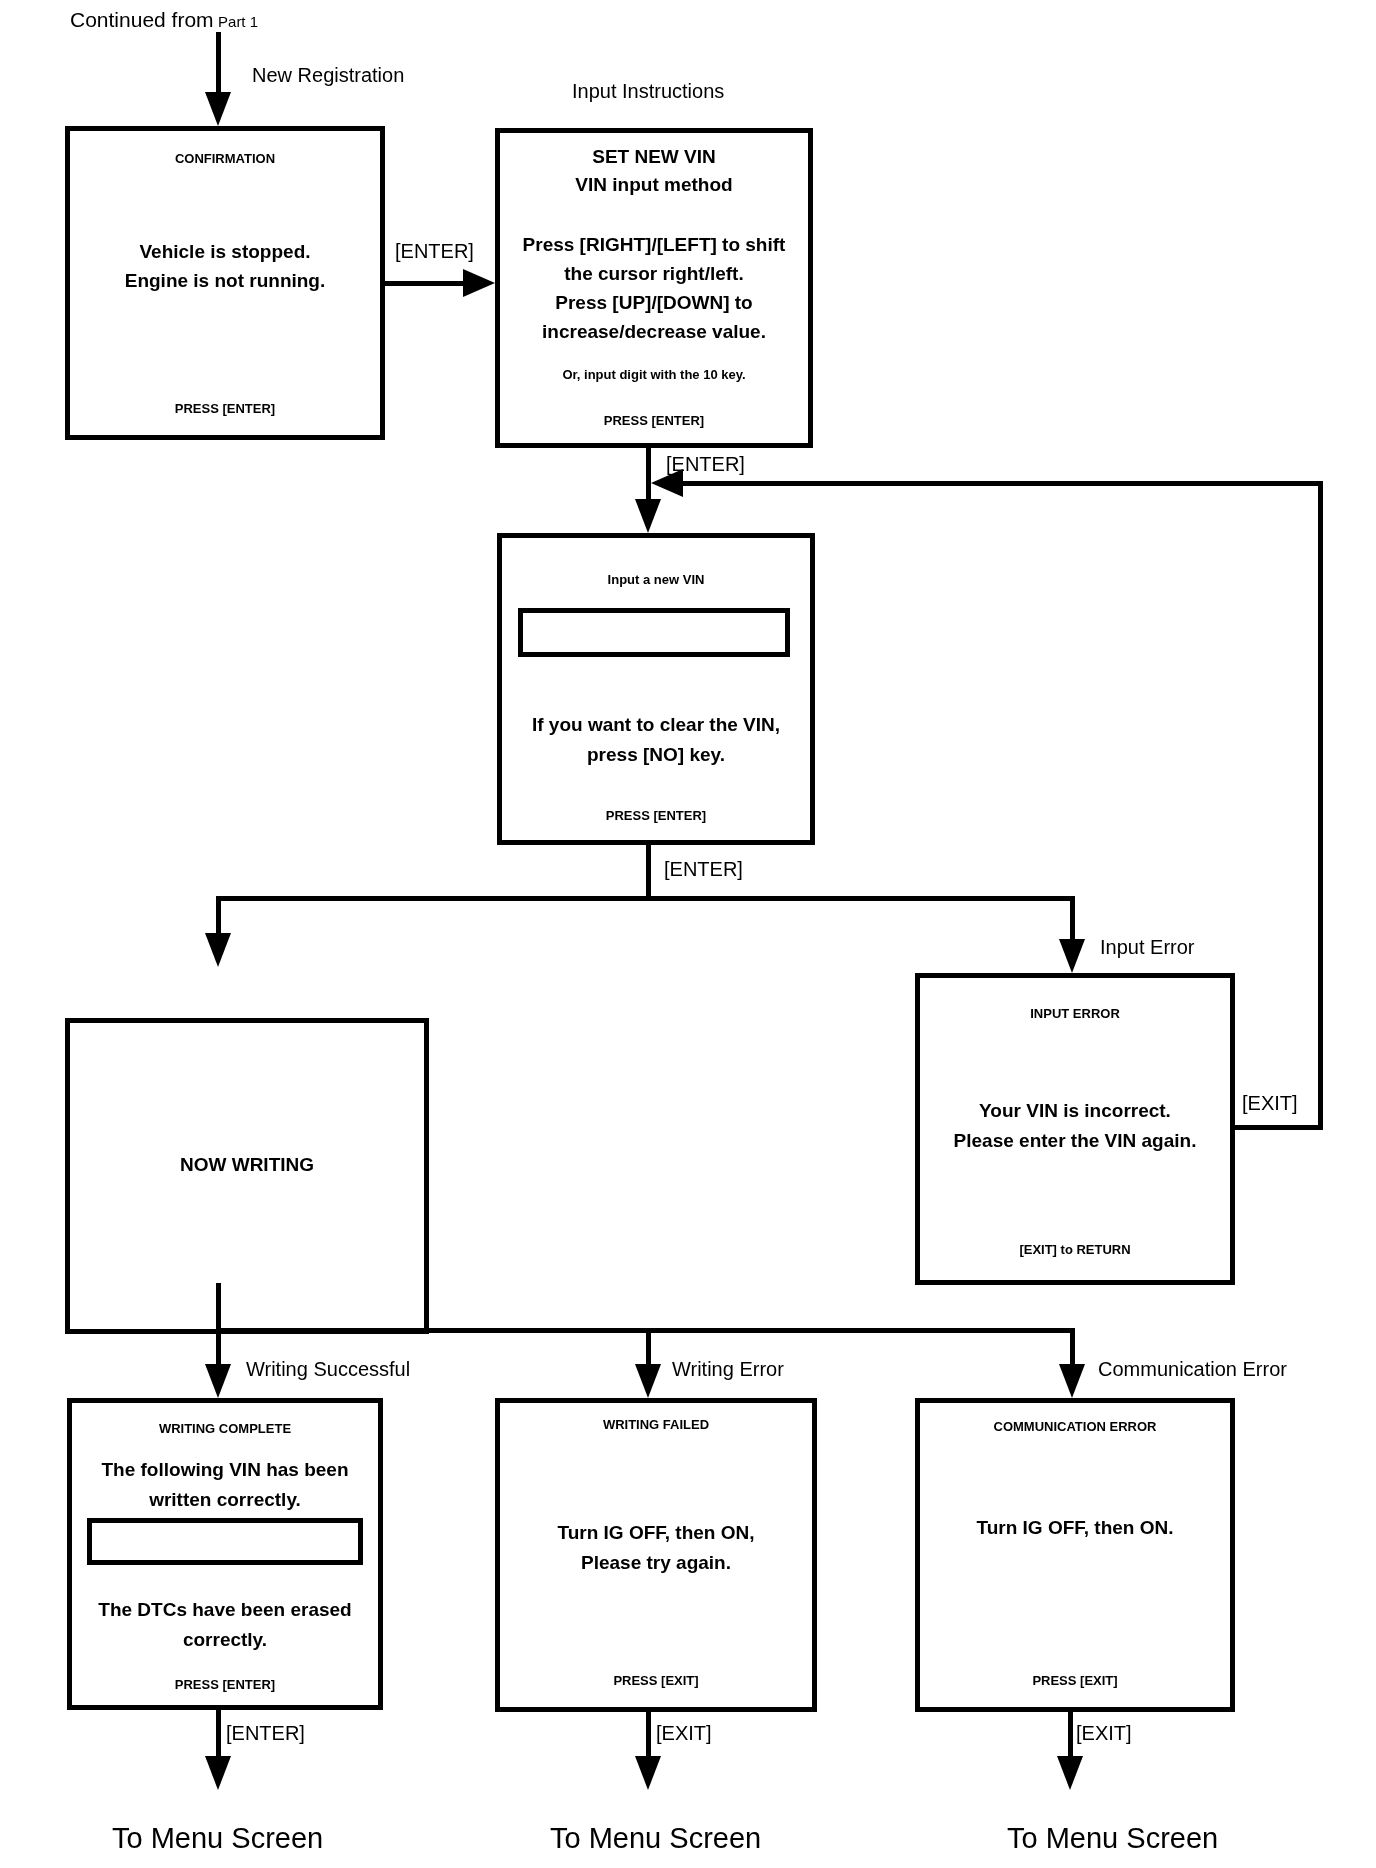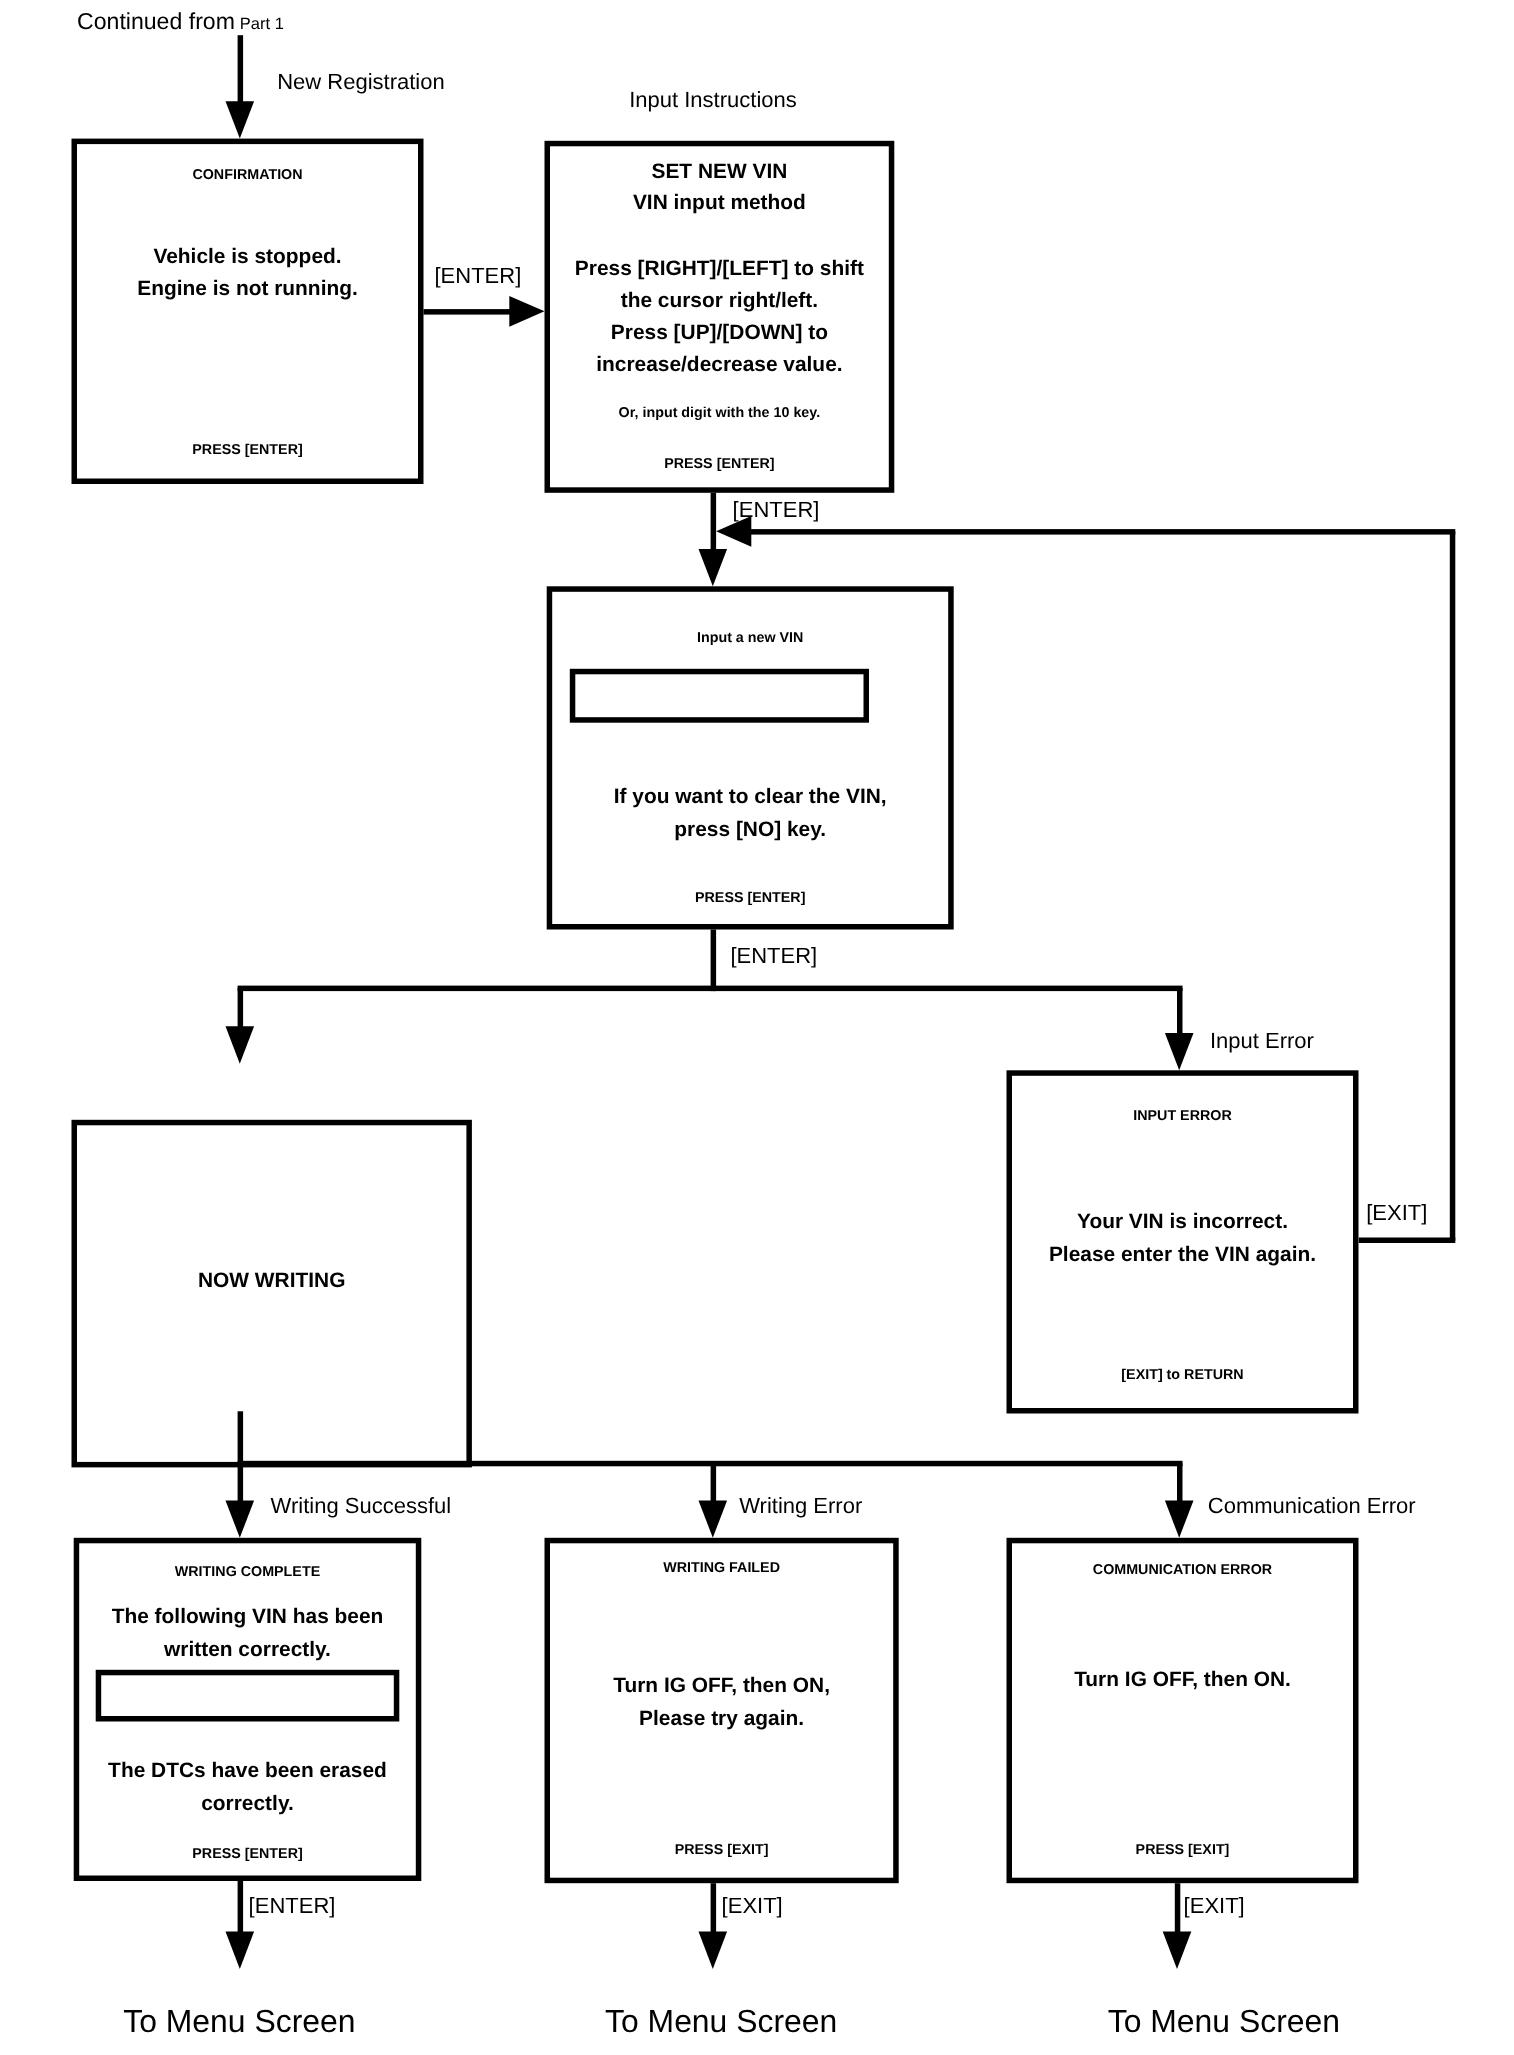--- a/index.html
+++ b/index.html
@@ -46,21 +46,21 @@
     <span class="hdr-sub">Part 1</span>
   </div>
 
   <div class="vline" style="left:216px; top:32px; height:64px;"></div>
   <div class="ah-down" style="left:205px; top:92px;"></div>
   <div class="lbl" style="left:252px; top:64px;">New Registration</div>
   <div class="lbl" style="left:572px; top:80px;">Input Instructions</div>
 
   <div class="box" style="left:65px; top:126px; width:320px; height:314px;">
     <div class="bt" style="top:16px;">CONFIRMATION</div>
-    <div class="blines lh29" style="top:88px;">
+    <div class="blines lh29" style="top:106px;">
       <div>Vehicle is stopped.</div>
       <div>Engine is not running.</div>
     </div>
     <div class="bt" style="bottom:14px;">PRESS [ENTER]</div>
   </div>
 
   <div class="lbl" style="left:395px; top:240px;">[ENTER]</div>
   <div class="hline" style="left:385px; top:281px; width:82px;"></div>
   <div class="ah-right" style="left:463px; top:269px;"></div>
 
@@ -81,21 +81,21 @@
 
   <div class="vline" style="left:646px; top:448px; height:54px;"></div>
   <div class="lbl" style="left:666px; top:453px;">[ENTER]</div>
   <div class="ah-down" style="left:635px; top:499px;"></div>
   <div class="ah-left" style="left:651px; top:469px;"></div>
   <div class="hline" style="left:680px; top:481px; width:643px;"></div>
   <div class="vline" style="left:1318px; top:483px; height:645px;"></div>
   <div class="hline" style="left:1235px; top:1125px; width:88px;"></div>
   <div class="lbl" style="left:1242px; top:1092px;">[EXIT]</div>
 
-  <div class="box" style="left:497px; top:533px; width:370px; height:312px;">
+  <div class="box" style="left:497px; top:533px; width:318px; height:312px;">
     <div class="bt" style="top:30px;">Input a new VIN</div>
     <div class="vinfield" style="left:16px; top:70px; width:272px; height:49px;"></div>
     <div class="blines" style="top:172px;">
       <div>If you want to clear the VIN,</div>
       <div>press [NO] key.</div>
     </div>
     <div class="bt" style="bottom:12px;">PRESS [ENTER]</div>
   </div>
 
   <div class="vline" style="left:646px; top:845px; height:56px;"></div>

